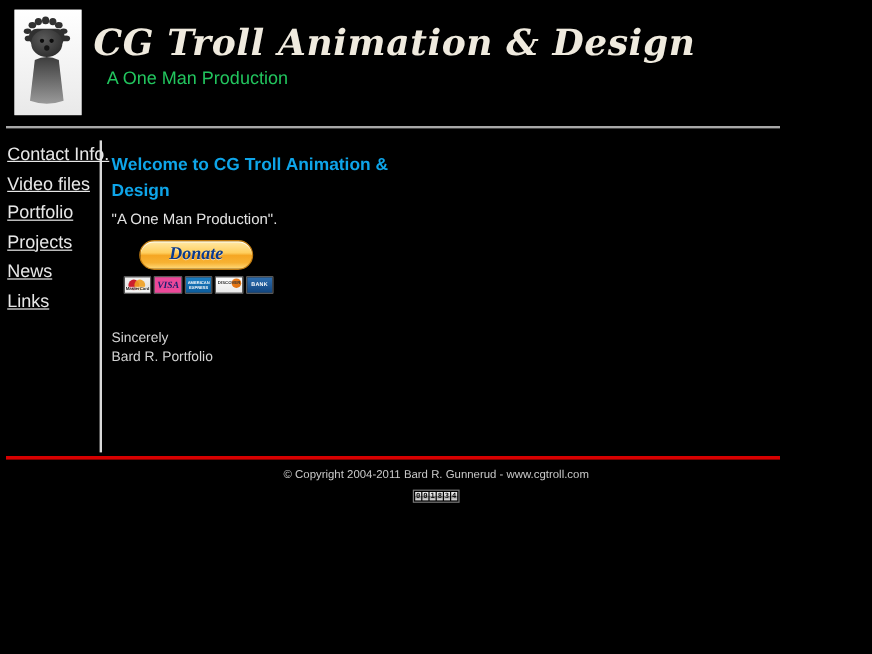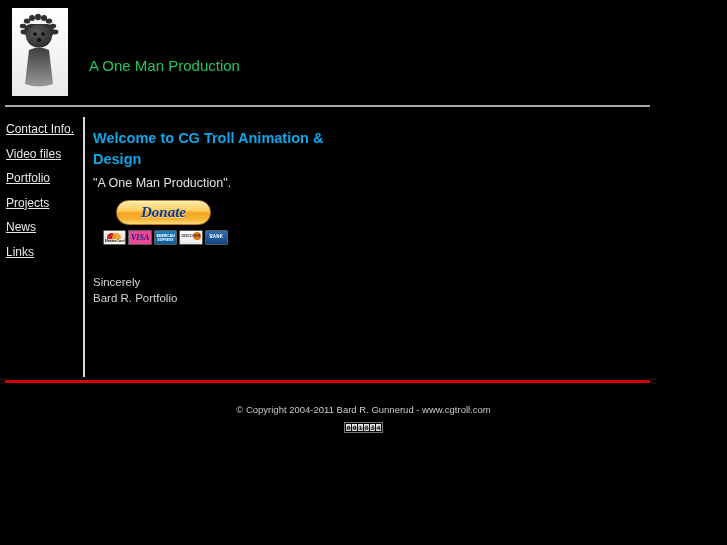--- a/index.html
+++ b/index.html
@@ -86,21 +86,21 @@
 
   
   .sidebar {
     position: absolute;
     left: 6px;
     top: 117px;
     width: 72px;
   }
   .nav-link {
     display: block;
-    font-size: 12px;
+    font-size: 15px;
     color: #e8e8e8;
     text-decoration: underline;
     line-height: 24.5px;
     white-space: nowrap;
     cursor: pointer;
   }
 
   
   .content {
     position: absolute;
@@ -231,21 +231,20 @@
     line-height: 15.5px;
   }
 
   
   .footer {
     position: absolute;
     left: 0;
     top: 390px;
     width: 727px;
     text-align: center;
-    margin-top: 14px;
   }
   .copyright {
     font-size: 9.5px;
     color: #c9c9c9;
     line-height: 12px;
     white-space: nowrap;
   }
   .counter {
     display: inline-block;
     margin-top: 2px;
@@ -309,20 +308,21 @@
 
       <circle cx="23" cy="26" r="1.8" fill="#0b0b0b"></circle>
       <circle cx="31" cy="26" r="1.8" fill="#0b0b0b"></circle>
 
       <circle cx="27" cy="32" r="2.2" fill="#141414"></circle>
 
       <path d="M17 42 q10 -5 20 0 l4 34 q-14 5 -28 0 z" fill="url(#body)"></path>
     </svg>
   </div>
 
+  <div class="banner-title">CG Troll Animation &amp; Design</div>
 
   <div class="banner-sub">A One Man Production</div>
 </div>
 
 <div class="top-rule"></div>
 <div class="v-rule"></div>
 
 <nav class="sidebar">
   <a class="nav-link" href="#">Contact Info.</a>
   <a class="nav-link" href="#">Video files</a>

